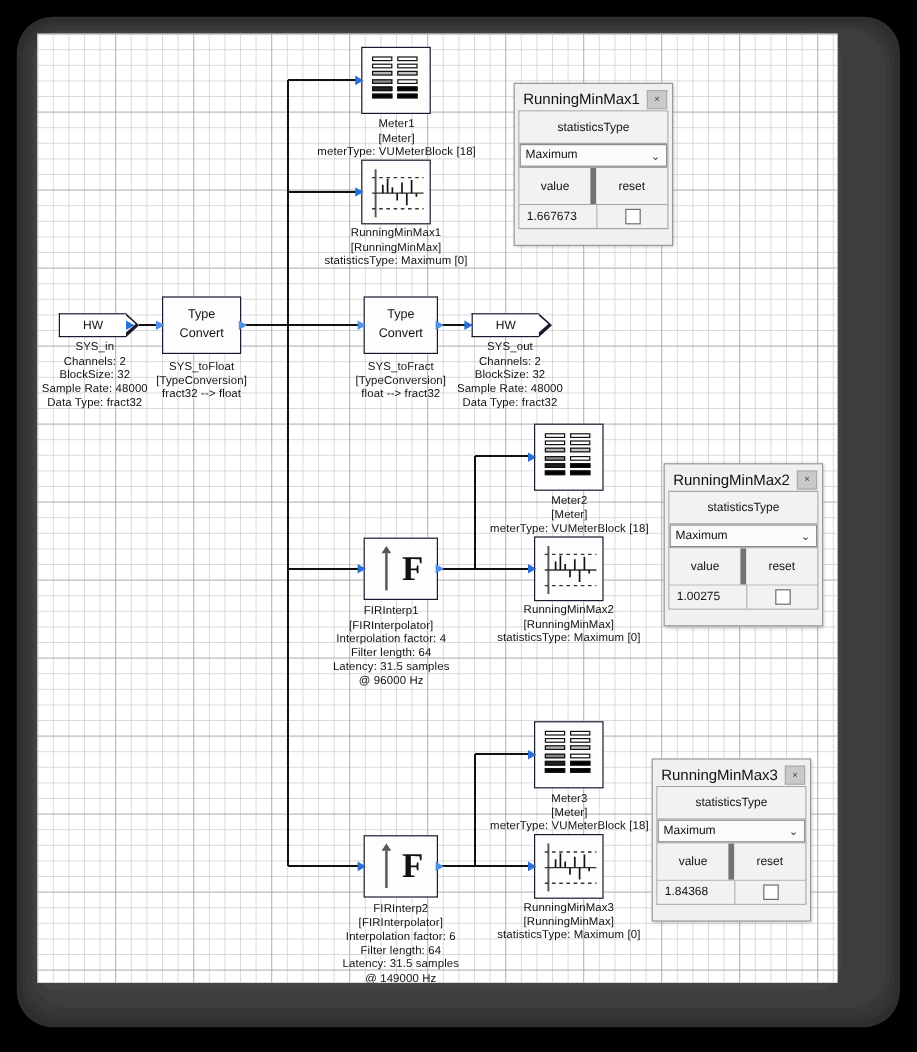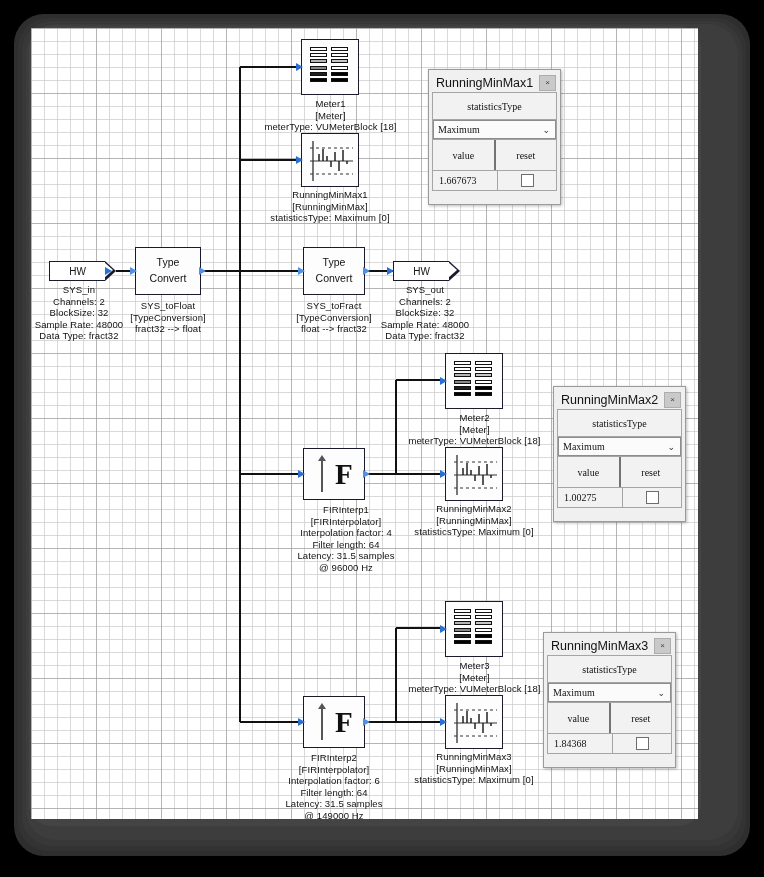--- a/index.html
+++ b/index.html
@@ -105,39 +105,39 @@
   .panel-title{
     display:flex;align-items:center;justify-content:space-between;
     height:19px;padding:0 1px 0 4px;color:#111;font-size:12.5px;
     background:#f0f0f0;
   }
   .panel-close{
     width:15px;height:14px;background:#c9c9c9;border:1px solid #adadad;
     font-size:8px;color:#444;display:flex;align-items:center;
     justify-content:center;line-height:1;
   }
-  .panel-body{border:1px solid #a5a5a5;background:#f2f2f2;font-family:Liberation Serif, serif;}
+  .panel-body{border:1px solid #a5a5a5;background:#f2f2f2;}
   .prop-head{
     height:26px;display:flex;align-items:center;justify-content:center;
     font-size:10px;color:#111;background:#f2f2f2;
     border-bottom:1px solid #a5a5a5;
   }
   .combo{
     height:17px;display:flex;align-items:center;
     background:#fbfbfb;border:1px solid #8d8d8d;margin:0;
     font-size:10px;color:#111;padding-left:4px;
     justify-content:space-between;
   }
   .combo-arrow{font-size:9px;color:#333;padding-right:5px;}
   .vr-head{display:flex;border-top:1px solid #a5a5a5;}
   .vr-head>div{
     flex:1;height:30px;display:flex;align-items:center;justify-content:center;
     font-size:10px;color:#111;background:#f2f2f2;
   }
-  .vr-head>div:first-child{border-right:2px solid #737373;}
+  .vr-head>div:first-child{border-right:5px solid #737373;}
   .vr-vals{display:flex;border-top:1px solid #a5a5a5;}
   .vr-vals>div{
     flex:1;height:19px;display:flex;align-items:center;
     font-size:10px;color:#111;background:#f2f2f2;
   }
   .vr-vals>div:first-child{border-right:1px solid #a5a5a5;padding-left:6px;}
   .vr-vals>div:last-child{justify-content:center;}
   .chk{width:11px;height:11px;background:#fff;border:1px solid #6d6d6d;}
 </style>
 </head>
@@ -327,21 +327,21 @@
     </div>
 
     <div class="block">
       <div class="bx" style="left:272px;top:420px;width:62px;height:52px;">
         <div class="fir-arrow" style="left:17px;top:12px;height:31px;"></div>
         <div class="fir-head" style="left:13.8px;top:6px;"></div>
         <div class="fir-f" style="left:31px;top:11px;">F</div>
       </div>
       <div class="port" style="left:267px;top:441.5px;"></div>
       <div class="port hollow" style="left:332px;top:441.5px;"></div>
-      <div class="caption" style="left:240px;top:476px;width:150px;">
+      <div class="caption" style="left:220px;top:476px;width:150px;">
         <div>FIRInterp1</div>
         <div>[FIRInterpolator]</div>
         <div>Interpolation factor: 4</div>
         <div>Filter length: 64</div>
         <div>Latency: 31.5 samples</div>
         <div>@ 96000 Hz</div>
       </div>
     </div>
 
     <div class="block">

